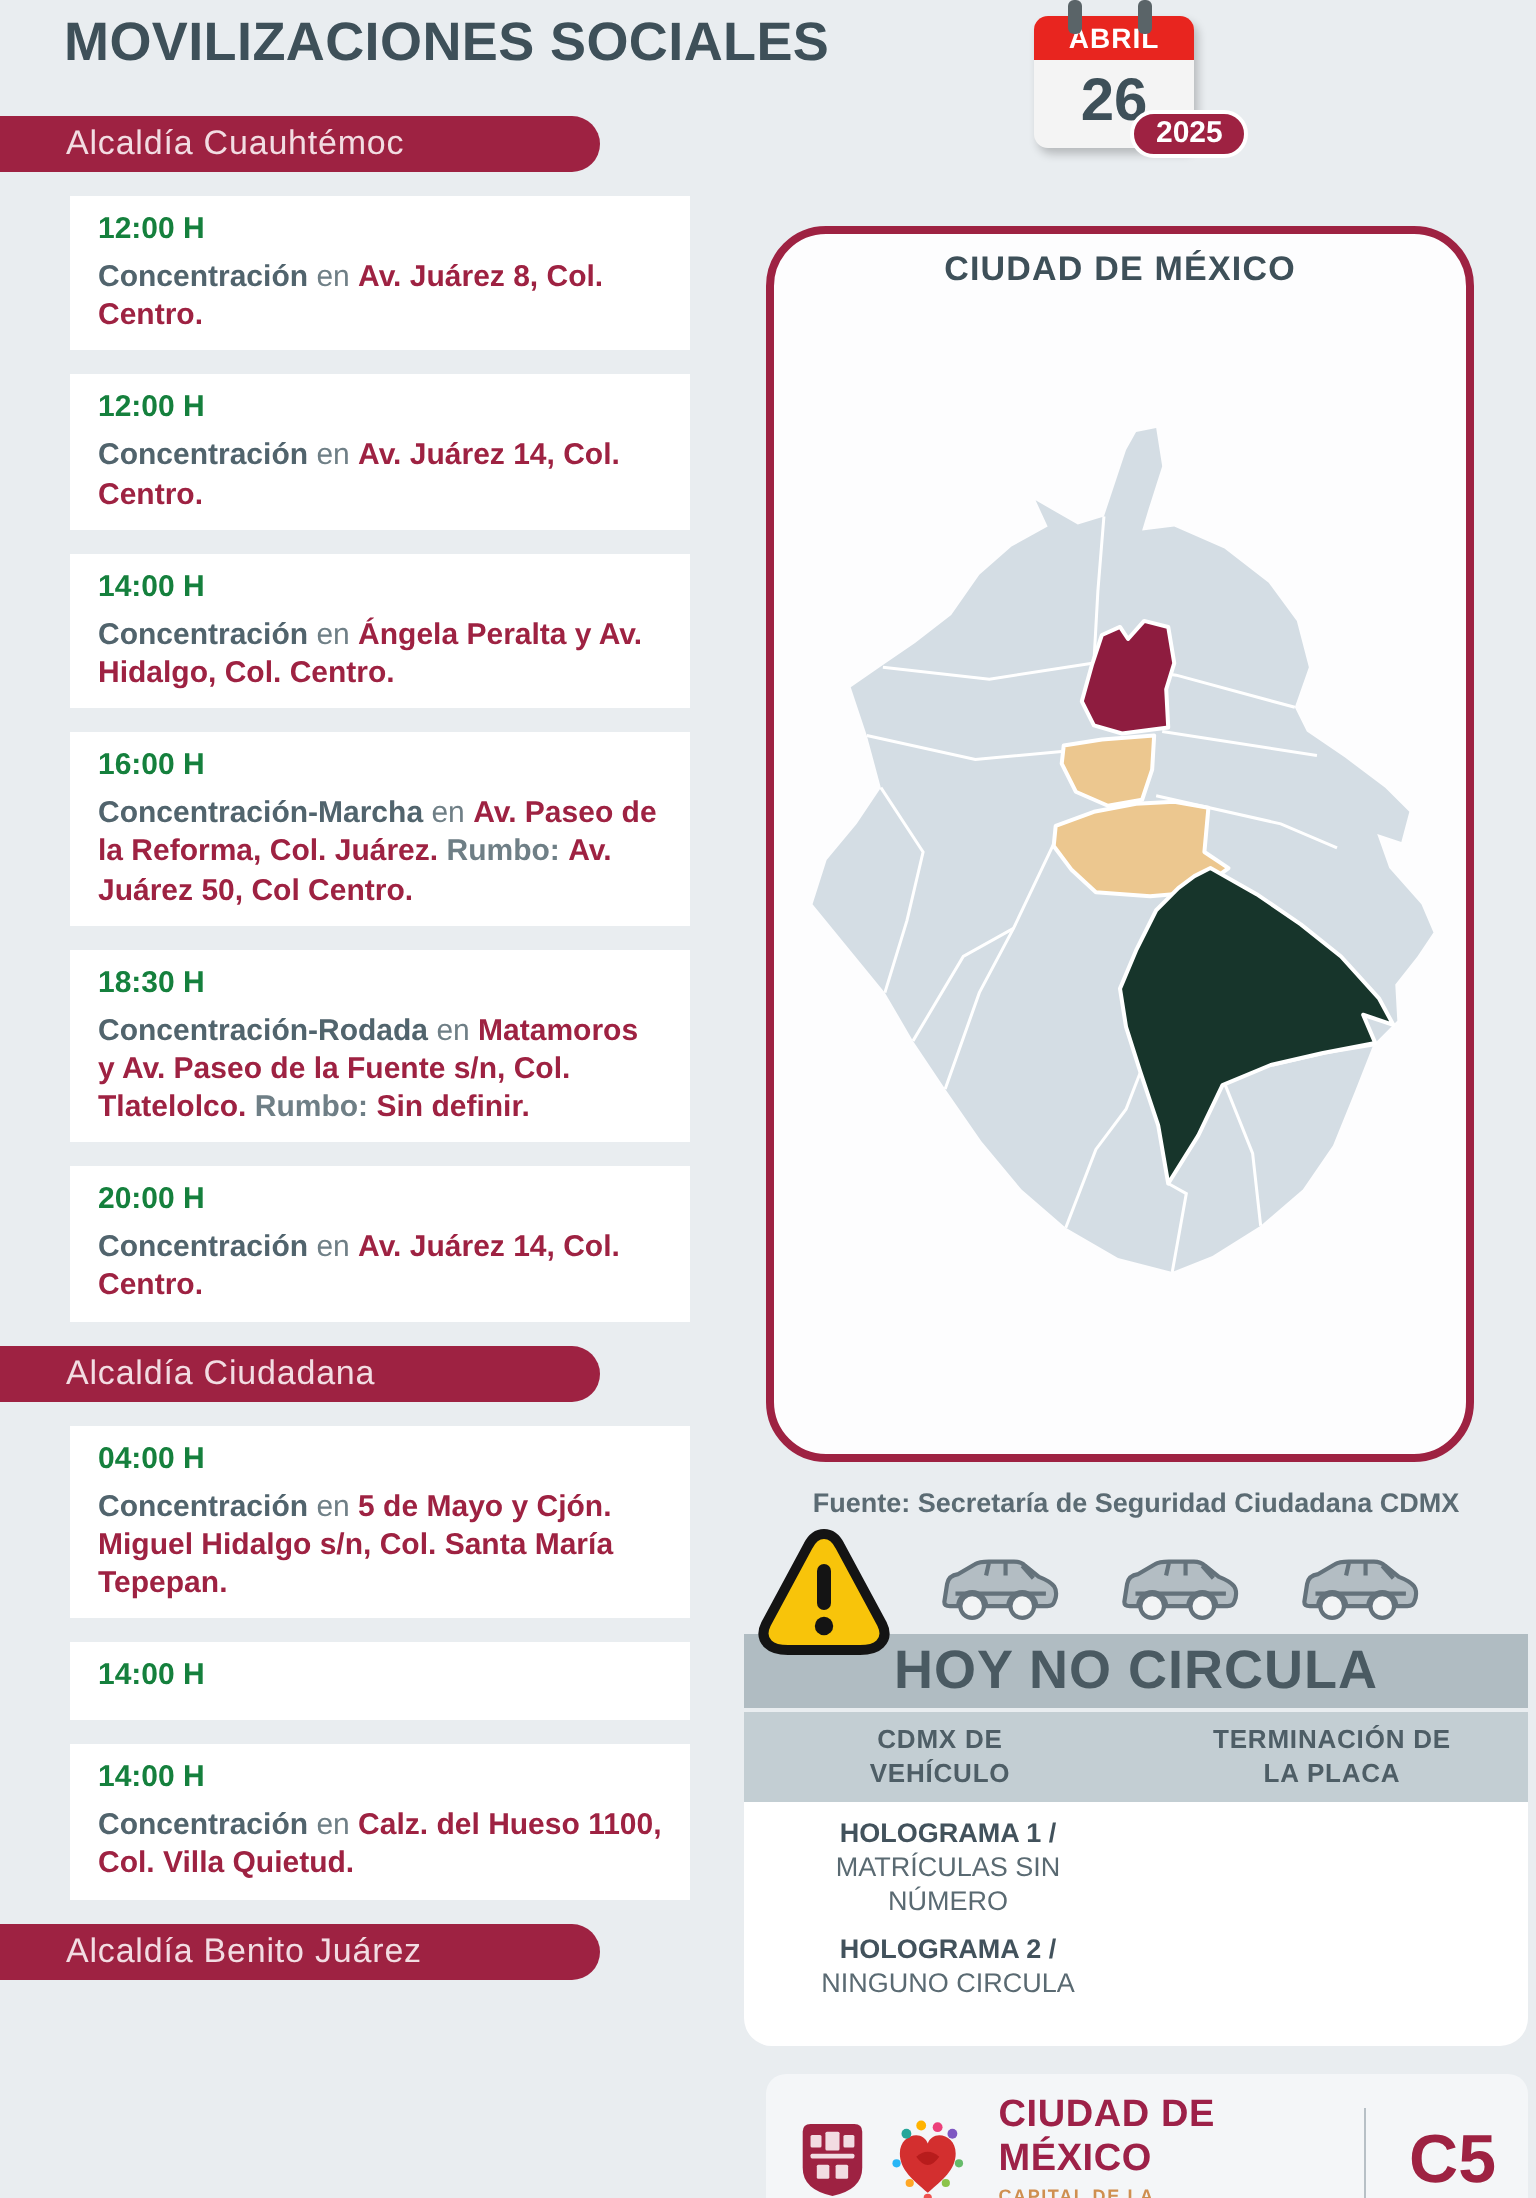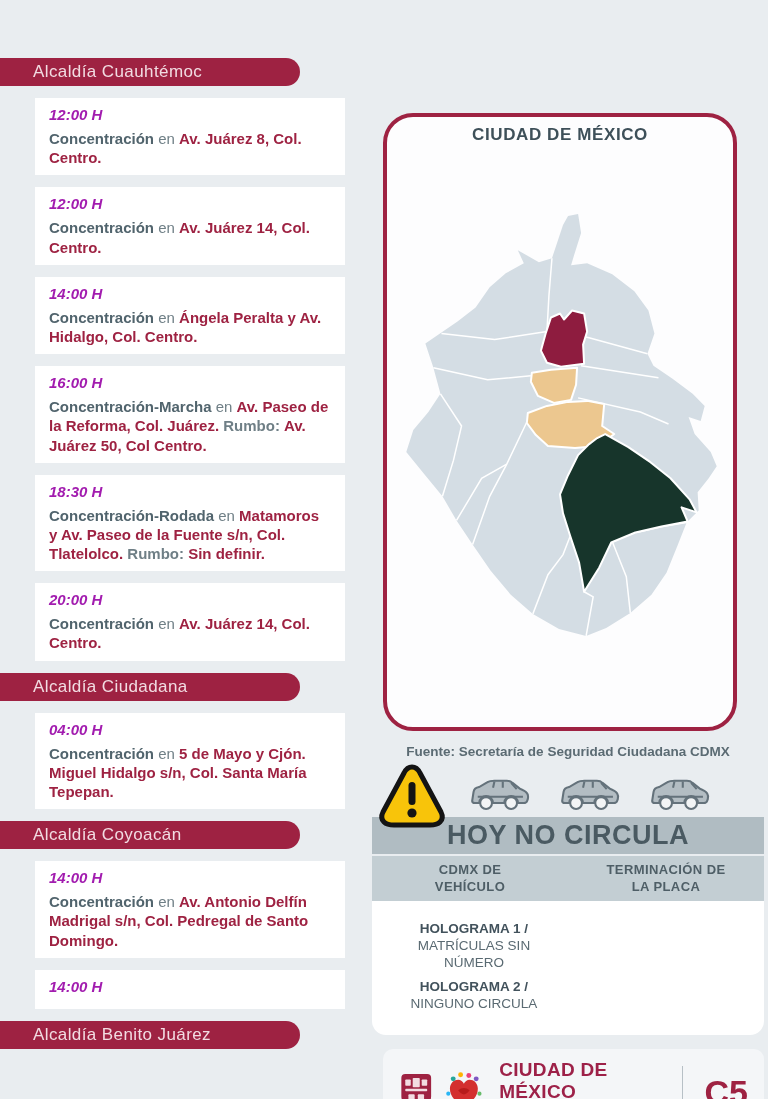--- a/index.html
+++ b/index.html
@@ -26,21 +26,21 @@
   .cal-month{height:22px; background:var(--calendar-red); color:#fff; font-weight:bold; font-size:14px; text-align:center; line-height:22px; letter-spacing:.5px;}
   .cal-day{height:44px; color:var(--ink); font-weight:bold; font-size:30px; text-align:center; line-height:42px;}
   .cal-year{position:absolute; left:48px; top:55px; background:var(--accent); color:#fff; font-weight:bold; font-size:15px; padding:1px 11px 2px; border-radius:13px; border:2px solid #fff; z-index:4;}
 
   
   .left-col{position:absolute; left:0; top:58px; width:350px;}
   .section-pill{width:300px; height:28px; background:var(--accent); border-radius:0 15px 15px 0; color:var(--pill-text); font-size:17px; line-height:28px; padding-left:33px; margin:0 0 12px 0; letter-spacing:.4px;}
   .section-pill + .event-card{margin-top:0;}
   .event-card{background:var(--card-bg); width:310px; margin:0 0 12px 35px; padding:8px 14px 8px;}
   .event-card:last-child{margin-bottom:0;}
-  .event-time{font-size:15px; font-weight:bold; color:#a21caf; margin-bottom:6px;font-style:italic;}
+  .event-time{font-size:15px; font-weight:bold; color:#15803d; margin-bottom:6px;}
   .event-text{font-size:15px; line-height:1.28; color:var(--muted);}
   .t-type{font-weight:bold; color:var(--type-text);}
   .t-conn{color:var(--muted);}
   .t-loc{font-weight:bold; color:var(--accent);}
   .t-rumbo-label{font-weight:bold; color:var(--muted);text-align:right;}
 
   
   .right-col{position:absolute; left:372px; top:113px; width:392px;}
   .map-panel{margin-left:11px; width:354px; height:618px; background:#fdfdfe; border:4px solid var(--accent); border-radius:30px; overflow:hidden;}
   .map-title{margin-top:8px; text-align:center; font-size:17px; font-weight:bold; color:var(--ink); letter-spacing:.6px;}
@@ -53,41 +53,51 @@
   .map-hl{stroke:#ffffff; stroke-width:2; stroke-linejoin:round;}
 
   .source-line{margin-top:13px; text-align:center; font-size:13.5px; font-weight:bold; color:#5b6b73;}
 
   .hnc{position:relative; margin-top:6px;}
   .cars-row{display:flex; gap:26px; margin-left:96px; height:52px; align-items:flex-end;}
   .warning-triangle{position:absolute; left:4px; top:-4px; z-index:5;}
   .hnc-banner{margin-top:0; height:37px; background:var(--banner-bg); text-align:center; font-size:27px; font-weight:bold; color:var(--slate); line-height:36px; letter-spacing:.5px;}
   .hnc-head{height:45px; background:var(--band-bg); display:grid; grid-template-columns:1fr 1fr; align-items:center; margin-top:2px;}
   .hnc-head div{text-align:center; font-size:13px; font-weight:bold; color:#4e5e66; line-height:1.25; letter-spacing:.4px; padding:0 30px;}
-  .hnc-body{background:#fff; border-radius:0 0 14px 14px; display:grid; grid-template-columns:1fr 1fr; padding:20px 8px 16px; min-height:100px;}
+  .hnc-body{background:#fff; border-radius:0 0 14px 14px; display:grid; grid-template-columns:1fr 1fr; padding:8px 8px 16px; min-height:100px;}
   .hnc-cell{text-align:center; font-size:13.5px; color:#5a6a72; line-height:1.25; padding:0 14px;}
   .veh-row{margin-bottom:7px;}
   .veh-bold, .plate-bold{font-weight:bold; color:#42525c;}
   .plate-bold{margin-right:4px;}
   .plate-numbers{margin-top:2px;}
 
   .footer-card{margin:14px 0 0 11px; width:381px; height:86px; background:#f4f6f8; border-radius:10px; display:flex; align-items:center; padding:0 16px;}
   .footer-logos{display:flex; align-items:center; gap:12px;}
   .wordmark{margin-left:4px;}
   .brand-name{font-size:19px; font-weight:bold; color:#9d2148; letter-spacing:.3px;}
   .brand-tagline{font-size:9px; font-weight:bold; color:var(--tagline-orange); letter-spacing:.8px; margin-top:2px;}
   .footer-divider{width:1px; height:52px; background:#b7c0c6; margin:0 22px 0 26px;}
   .c5-text{font-size:34px; font-weight:bold; color:var(--accent);}
 </style>
 </head>
 <body>
 
 <div class="page">
 
-
+  <h1 class="main-title">MOVILIZACIONES SOCIALES</h1>
+
+  <div class="calendar">
+    <div class="cal-peg p1"></div>
+    <div class="cal-peg p2"></div>
+    <div class="cal-body">
+      <div class="cal-month">ABRIL</div>
+      <div class="cal-day">26</div>
+    </div>
+    <div class="cal-year">2025</div>
+  </div>
 
   <div class="left-col">
       <div class="section-pill">Alcaldía Cuauhtémoc</div>
       <div class="event-card">
         <div class="event-time">12:00 H</div>
         <p class="event-text"><span class="t-type">Concentración</span> <span class="t-conn">en</span> <span class="t-loc">Av. Juárez 8, Col. Centro.</span></p>
       </div>
       <div class="event-card">
         <div class="event-time">12:00 H</div>
         <p class="event-text"><span class="t-type">Concentración</span> <span class="t-conn">en</span> <span class="t-loc">Av. Juárez 14, Col. Centro.</span></p>
@@ -106,27 +116,26 @@
       </div>
       <div class="event-card">
         <div class="event-time">20:00 H</div>
         <p class="event-text"><span class="t-type">Concentración</span> <span class="t-conn">en</span> <span class="t-loc">Av. Juárez 14, Col. Centro.</span></p>
       </div>
       <div class="section-pill">Alcaldía Ciudadana</div>
       <div class="event-card">
         <div class="event-time">04:00 H</div>
         <p class="event-text"><span class="t-type">Concentración</span> <span class="t-conn">en</span> <span class="t-loc">5 de Mayo y Cjón. Miguel Hidalgo s/n, Col. Santa María Tepepan.</span></p>
       </div>
-      <div class="section-pill">Alcaldía Coyoacán</div>
       <div class="event-card">
         <div class="event-time">14:00 H</div>
-        <p class="event-text"><span class="t-type">Concentración</span> <span class="t-conn">en</span> <span class="t-loc">Av. Antonio Delfín Madrigal s/n, Col. Pedregal de Santo Domingo.</span></p>
       </div>
       <div class="event-card">
         <div class="event-time">14:00 H</div>
+        <p class="event-text"><span class="t-type">Concentración</span> <span class="t-conn">en</span> <span class="t-loc">Calz. del Hueso 1100, Col. Villa Quietud.</span></p>
       </div>
       <div class="section-pill">Alcaldía Benito Juárez</div>
     </div>
 
   <div class="right-col">
 
     <div class="map-panel">
       <div class="map-title">CIUDAD DE MÉXICO</div>
       <svg class="map-svg" width="322" height="426" viewBox="0 0 320 424">
 

